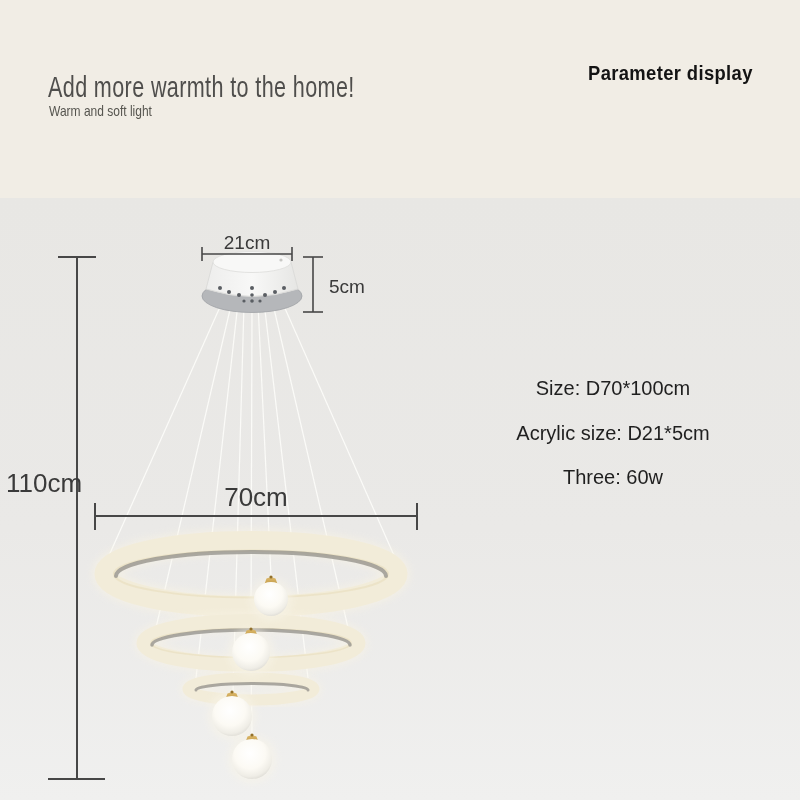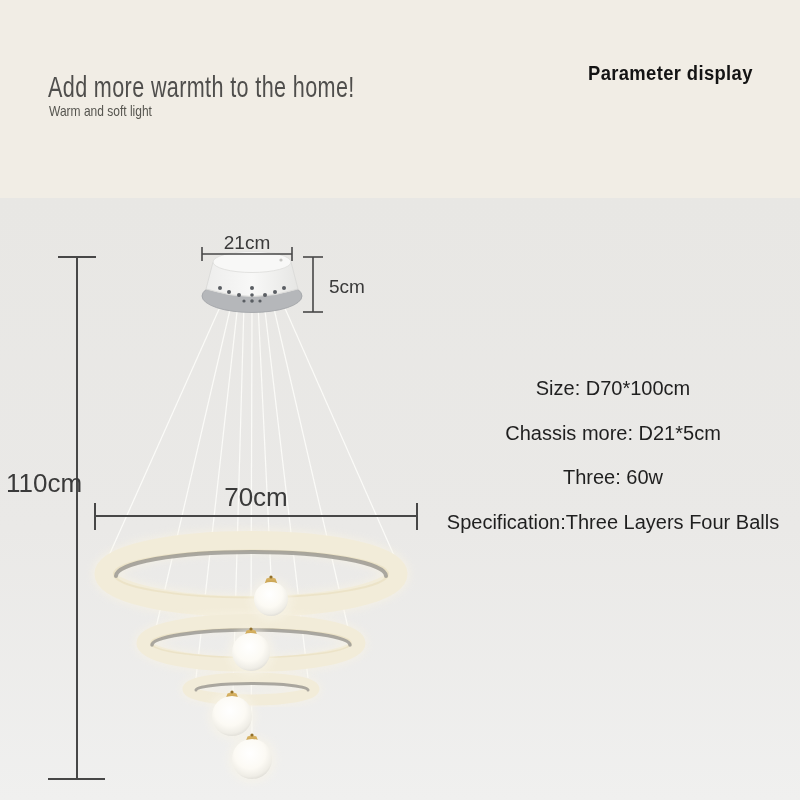--- a/index.html
+++ b/index.html
@@ -177,16 +177,15 @@
   <g stroke="#474747" stroke-width="2">
     <line x1="95" y1="516" x2="417" y2="516"></line>
     <line x1="95" y1="503" x2="95" y2="530"></line>
     <line x1="417" y1="503" x2="417" y2="530"></line>
   </g>
   <text class="dimtxt" x="256" y="506" font-size="26" text-anchor="middle">70cm</text>
 </svg>
 
 <div class="specs">
   <div class="spec-line">Size: D70*100cm</div>
-  <div class="spec-line">Chassis more: D21*5cm</div>
+  <div class="spec-line">Acrylic size: D21*5cm</div>
   <div class="spec-line">Three: 60w</div>
-  <div class="spec-line">Specification:Three Layers Four Balls</div>
 </div>
 
 </body></html>

